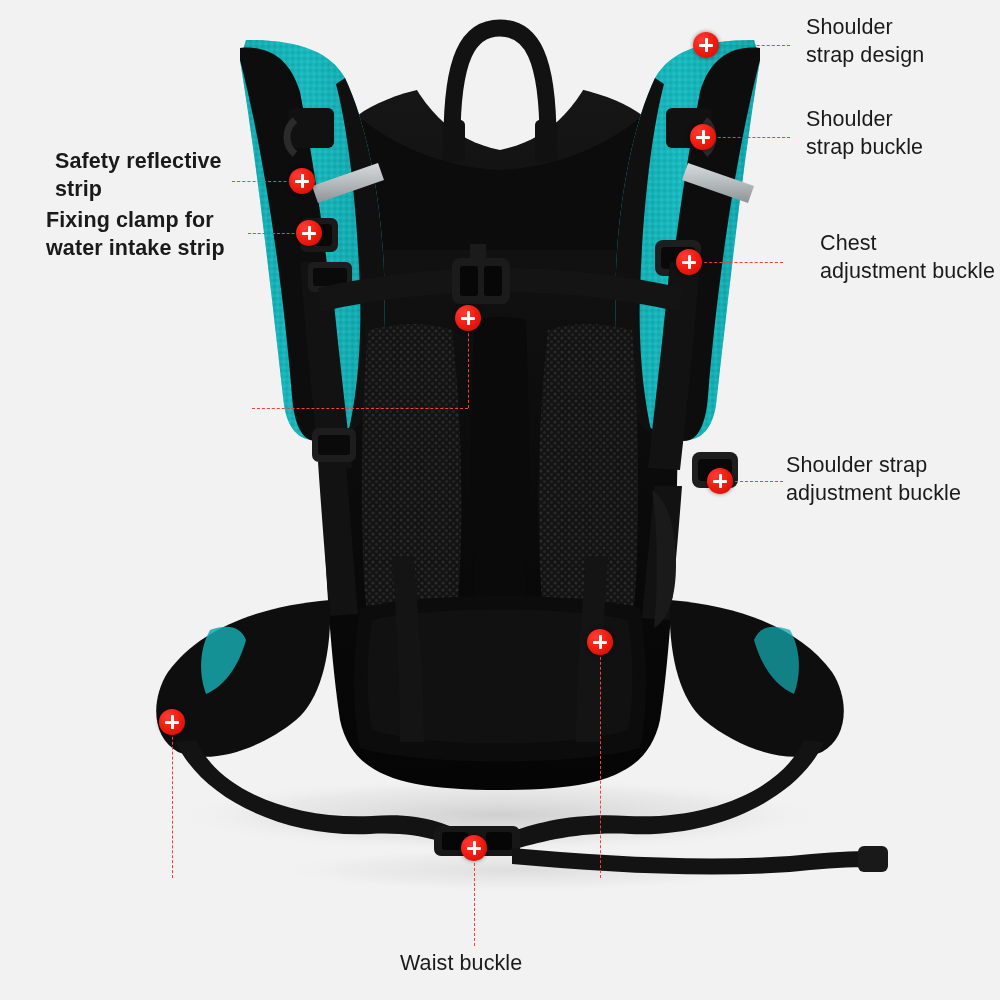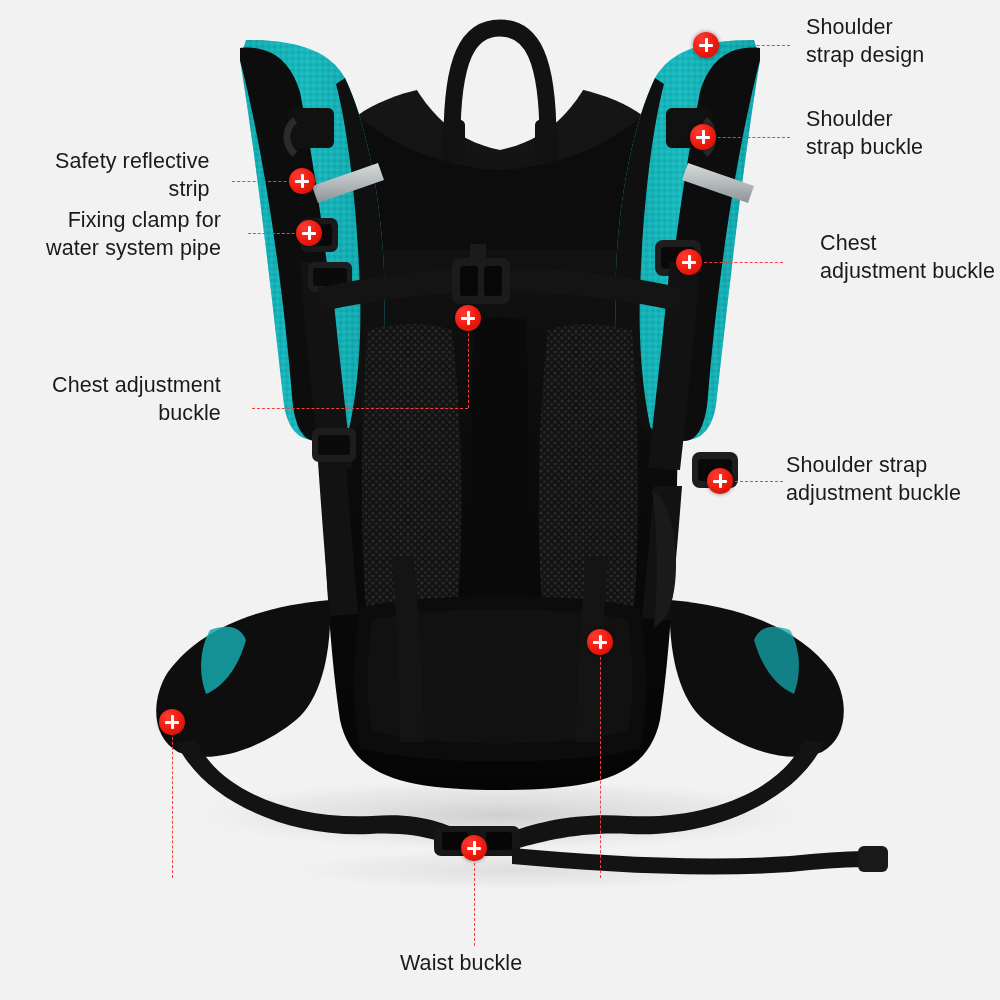--- a/index.html
+++ b/index.html
@@ -29,21 +29,21 @@
   .label {
     position: absolute;
     color: #1a1a1a;
     font-size: 21.5px;
     line-height: 1.30;
     letter-spacing: 0.1px;
     white-space: pre-line;
     font-family: "Liberation Sans", sans-serif;
   }
   .label.right  { text-align: left; }
-  .label.left   { text-align: right; }
+  .label.left   { text-align: left; font-weight: bold; }
   .label.center { text-align: center; }
 
   
   .marker {
     position: absolute;
     width: 26px;
     height: 26px;
     margin-left: -13px;
     margin-top: -13px;
     border-radius: 50%;
@@ -268,27 +268,25 @@
   <div class="label right" style="left:806px; top:14px;">Shoulder
 strap design</div>
 
   <div class="label right" style="left:806px; top:106px;">Shoulder
 strap buckle</div>
 
   <div class="label left" style="left:55px; top:148px;">Safety reflective
 strip</div>
 
   <div class="label left" style="left:46px; top:207px;">Fixing clamp for
-water system pipe</div>
+water intake strip</div>
 
   <div class="label right" style="left:820px; top:230px;">Chest
 adjustment buckle</div>
 
-  <div class="label left" style="left:52px; top:372px;">Chest adjustment
-buckle</div>
 
   <div class="label right" style="left:786px; top:452px;">Shoulder strap
 adjustment buckle</div>
 
 
 
   <div class="label center" style="left:400px; top:950px;">Waist buckle</div>
 
 </div>
 

